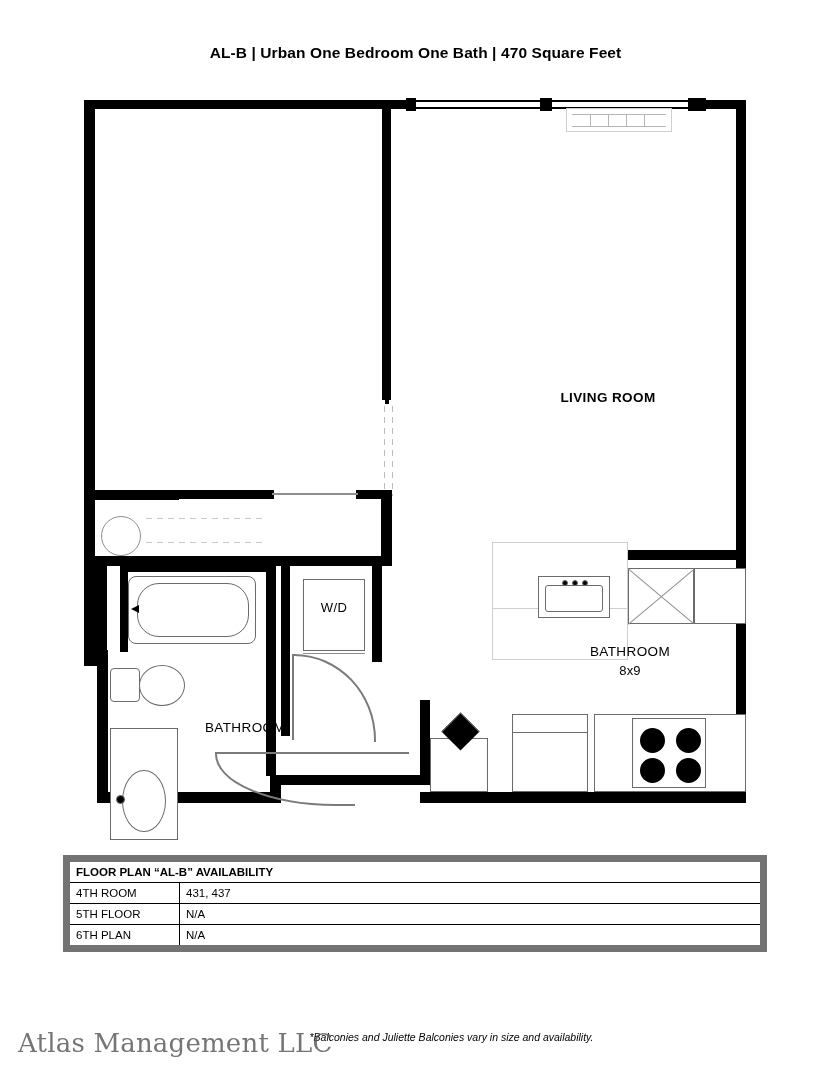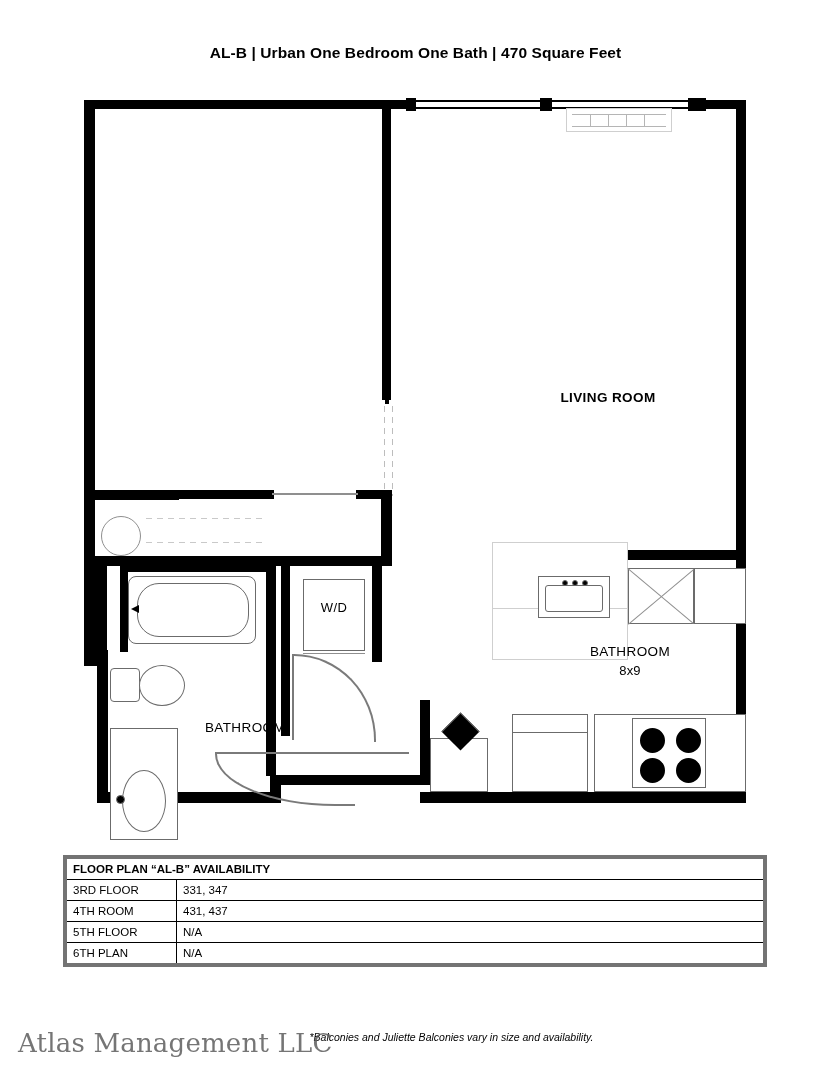--- a/index.html
+++ b/index.html
@@ -64,21 +64,21 @@
   .box-outline { position: absolute; border: 1px solid #8f8f8f; box-sizing: border-box; background: #ffffff; }
   .box-outline-lt { position: absolute; border: 1px solid #cfcfcf; box-sizing: border-box; background: #ffffff; }
   .box-outline-dk { position: absolute; border: 1px solid #6b6b6b; box-sizing: border-box; background: #ffffff; }
 
   
   .avail {
     position: absolute;
     left: 63px;
     top: 855px;
     width: 704px;
-    border: 4px solid #737373;
+    border: 7px solid #737373;
     box-sizing: border-box;
     border-collapse: collapse;
     font-size: 11.5px;
   }
   .avail td {
     border: 1px solid #000;
     padding: 2px 6px;
     height: 16px;
     vertical-align: middle;
   }
@@ -238,24 +238,20 @@
   </div>
 
 </div>
 
 <table class="avail">
   <tbody>
     <tr>
       <td class="hdr" colspan="2">FLOOR PLAN “AL-B” AVAILABILITY</td>
     </tr>
     <tr>
-      <td class="c-level">3RD FLOOR</td>
-      <td>331, 347</td>
-    </tr>
-    <tr>
       <td class="c-level">4TH ROOM</td>
       <td>431, 437</td>
     </tr>
     <tr>
       <td class="c-level">5TH FLOOR</td>
       <td>N/A</td>
     </tr>
     <tr>
       <td class="c-level">6TH PLAN</td>
       <td>N/A</td>

